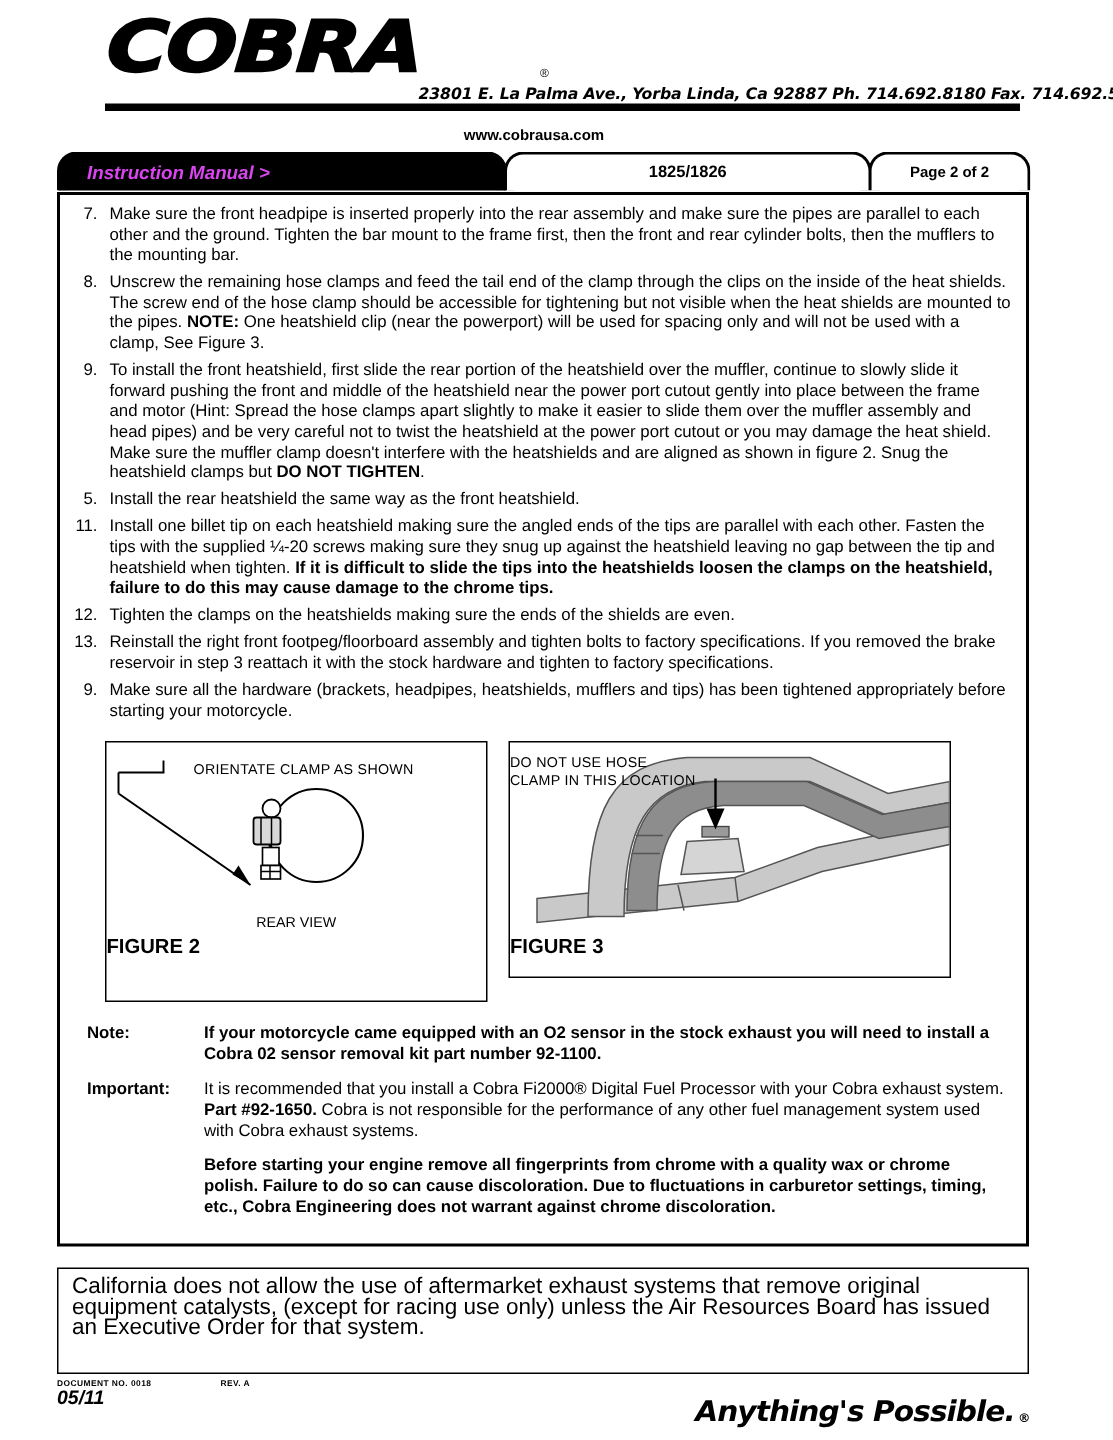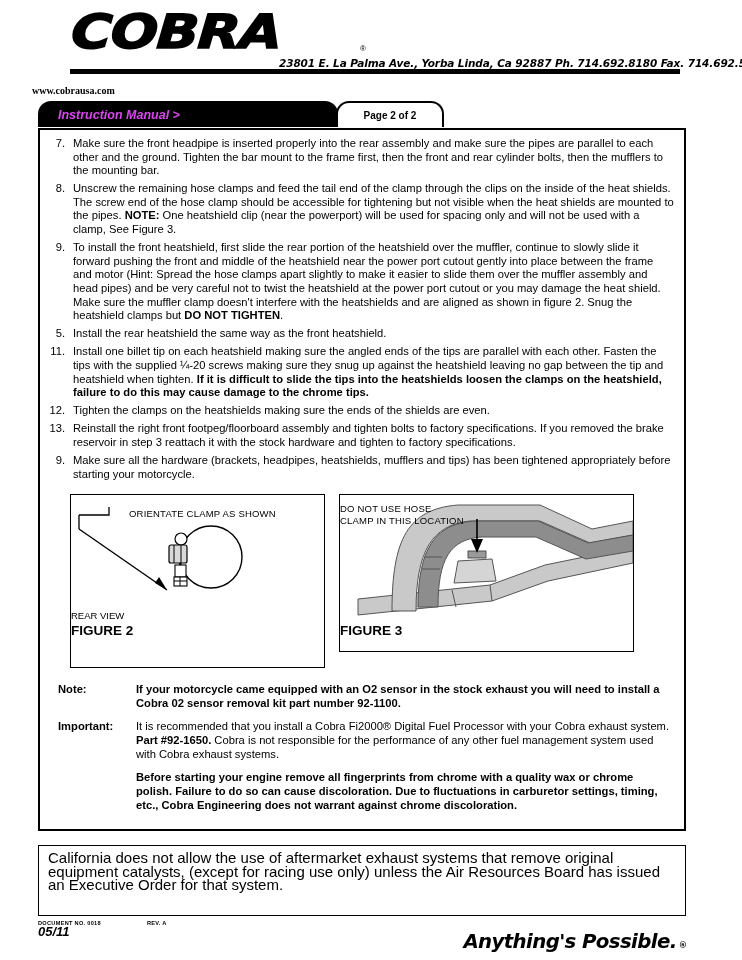--- a/index.html
+++ b/index.html
@@ -27,22 +27,22 @@
   }
   .logo-reg { font-size:8px; margin-left:52px; margin-bottom:3px; }
   .addr {
     position:absolute; left:247px; bottom:9px;
     font-family:"DejaVu Sans", sans-serif;
     font-size:10.5px; font-weight:bold; font-style:italic;
     white-space:nowrap; letter-spacing:-0.1px;
   }
   .rule { position:absolute; left:38px; right:30px; bottom:4px; height:5px; background:#000; }
   .website {
-    text-align:left; padding-right:30px; margin-top:7px;
-    font-family:Liberation Serif, serif;
+    text-align:center; padding-right:30px; margin-top:7px;
+    font-family:Liberation Sans, sans-serif;
     font-size:10px; font-weight:bold; letter-spacing:0px;
   }
 
   
   .tabbar { position:relative; height:27px; margin:5px 0 0 6px; padding-right:24px; display:flex; }
   .tab {
     position:relative; height:26px; line-height:25px;
     border:2.5px solid #000; border-bottom:none;
     border-top-left-radius:13px; border-top-right-radius:13px;
     background:#fff; text-align:center;
@@ -73,21 +73,21 @@
   .num { width:27px; flex:0 0 27px; text-align:right; padding-right:8px; font-size:11.2px; line-height:13.6px; }
   .txt { flex:1; font-size:11.2px; line-height:13.6px; text-align:left; }
   .txt b { font-weight:bold; }
 
   
   .figrow { display:flex; gap:14px; margin:13px 4px 0 24px; }
   .figbox { border:1.6px solid #000; position:relative; }
   .fig2 { width:255px; height:174px; }
   .fig3 { width:295px; height:158px; }
   .figcap { position:absolute; left:0; right:0; text-align:left; font-size:13.5px; font-weight:bold; }
-  .figsub { position:absolute; left:0; right:0; font-size:9.5px; }
+  .figsub { position:absolute; left:0; right:0; text-align:center; font-size:9.5px; }
 
   
   .notes { margin:14px 4px 0 12px; }
   .noterow { display:flex; margin-bottom:9px; }
   .notelbl { width:78px; flex:0 0 78px; font-size:11.2px; font-weight:bold; line-height:14px; }
   .notebody { flex:1; font-size:11.2px; line-height:14px; }
   .notebody.bold { font-weight:bold; }
   .notebody b { font-weight:bold; }
 
   
@@ -124,20 +124,21 @@
       <span class="cobra-logo">COBRA</span>
     </div>
     <span class="logo-reg" style="position:absolute;left:276px;bottom:22px;">®</span>
     <div class="addr">23801 E. La Palma Ave., Yorba Linda, Ca 92887 Ph. 714.692.8180  Fax. 714.692.5016</div>
     <div class="rule"></div>
   </div>
   <div class="website">www.cobrausa.com</div>
 
   <div class="tabbar">
     <div class="tab tab-title">Instruction Manual &gt;</div>
+    <div class="tab tab-model">1825/1826</div>
     <div class="tab tab-page">Page 2 of 2</div>
   </div>
 
   <div class="bodybox">
 
     <ol class="steps" id="steps-list">
         <li>
           <div class="num">7.</div>
           <div class="txt">Make sure the front headpipe is inserted properly into the rear assembly and make sure the pipes are parallel to each other and the ground.  Tighten the bar mount to the frame first, then the front and rear cylinder bolts, then the mufflers to the mounting bar.</div>
         </li>

